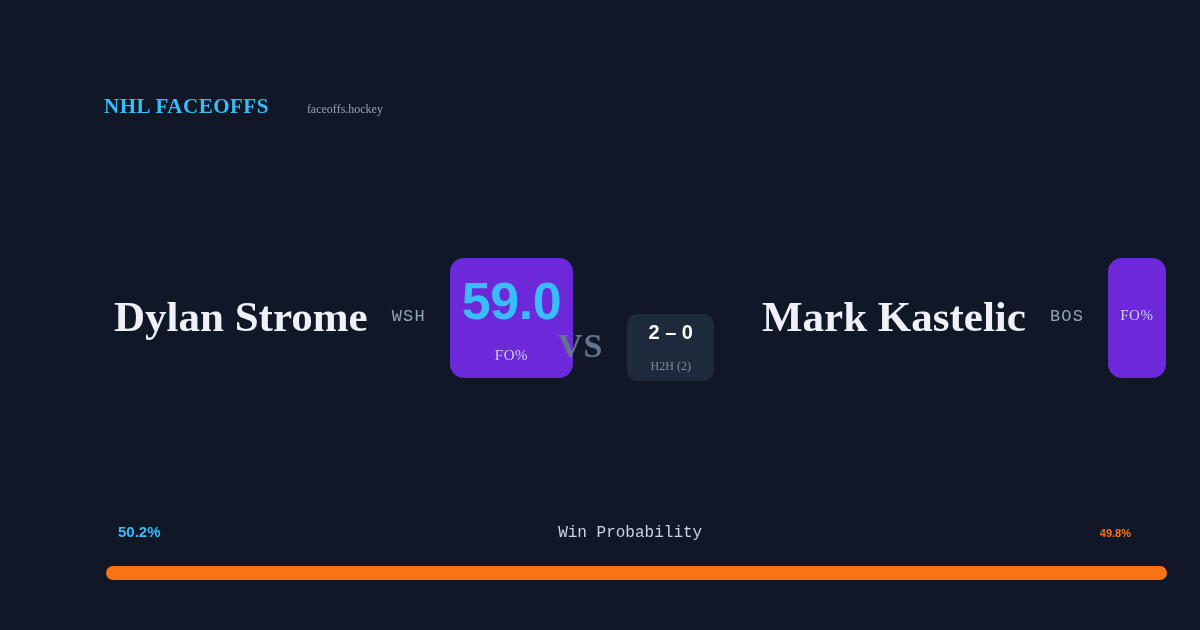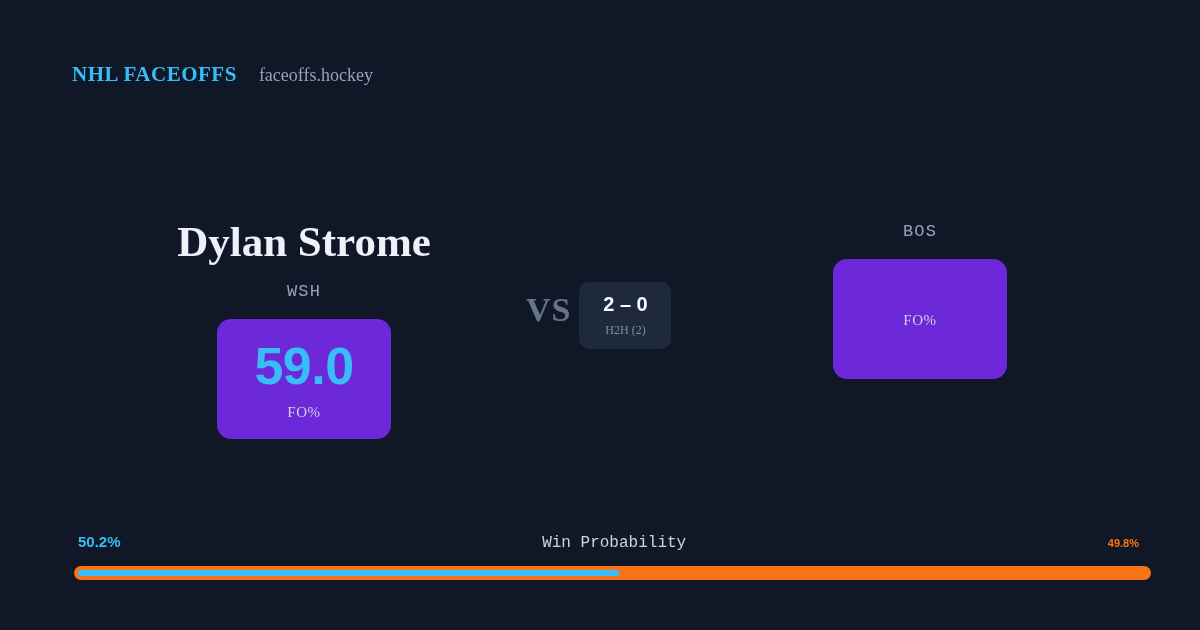--- a/index.html
+++ b/index.html
@@ -1,15 +1,15 @@
 <!DOCTYPE html>
 <html><head>
 <meta charset="utf-8">
 <style>
-  * { box-sizing: border-box; margin: 4px; padding: 0; }
+  * { box-sizing: border-box; margin: 12px; padding: 0; }
 
   html, body {
     width: 1200px;
     height: 630px;
     overflow: hidden;
   }
 
   body {
     background: #101828;
     font-family: "Liberation Serif", "DejaVu Serif", serif;
@@ -28,40 +28,40 @@
   .brand {
     font-family: "Liberation Serif", "DejaVu Serif", serif;
     font-weight: bold;
     font-size: 21px;
     letter-spacing: 0.5px;
     color: #38bdf8;
     white-space: nowrap;
   }
   .domain {
     font-family: "Liberation Serif", "DejaVu Serif", serif;
-    font-size: 18px;
+    font-size: 12px;
     color: #94a3b8;
     white-space: nowrap;
   }
 
   
   .matchup {
     position: absolute;
     left: 0;
     top: 196px;
     width: 1200px;
     display: flex;
     align-items: flex-start;
     justify-content: center;
   }
 
   .player {
     width: 420px;
     display: flex;
-    flex-direction: column;
+    flex-direction: row;
     align-items: center;
   }
 
   .player-name {
     font-family: "Liberation Serif", "DejaVu Serif", serif;
     font-weight: bold;
     font-size: 43px;
     line-height: 52px;
     color: #eef2f8;
     white-space: nowrap;
@@ -224,20 +224,21 @@
 
   <div class="center-col">
     <div class="vs-text">VS</div>
     <div class="h2h-card">
       <div class="h2h-score">2 – 0</div>
       <div class="h2h-label">H2H (2)</div>
     </div>
   </div>
 
   <div class="player">
+    <div class="player-name">Mark Kastelic</div>
     <div class="player-team">BOS</div>
     <div class="stat-card">
       <div class="stat-label">FO%</div>
     </div>
   </div>
 
 </div>
 
 <div class="winprob">
   <div class="winprob-labels">

